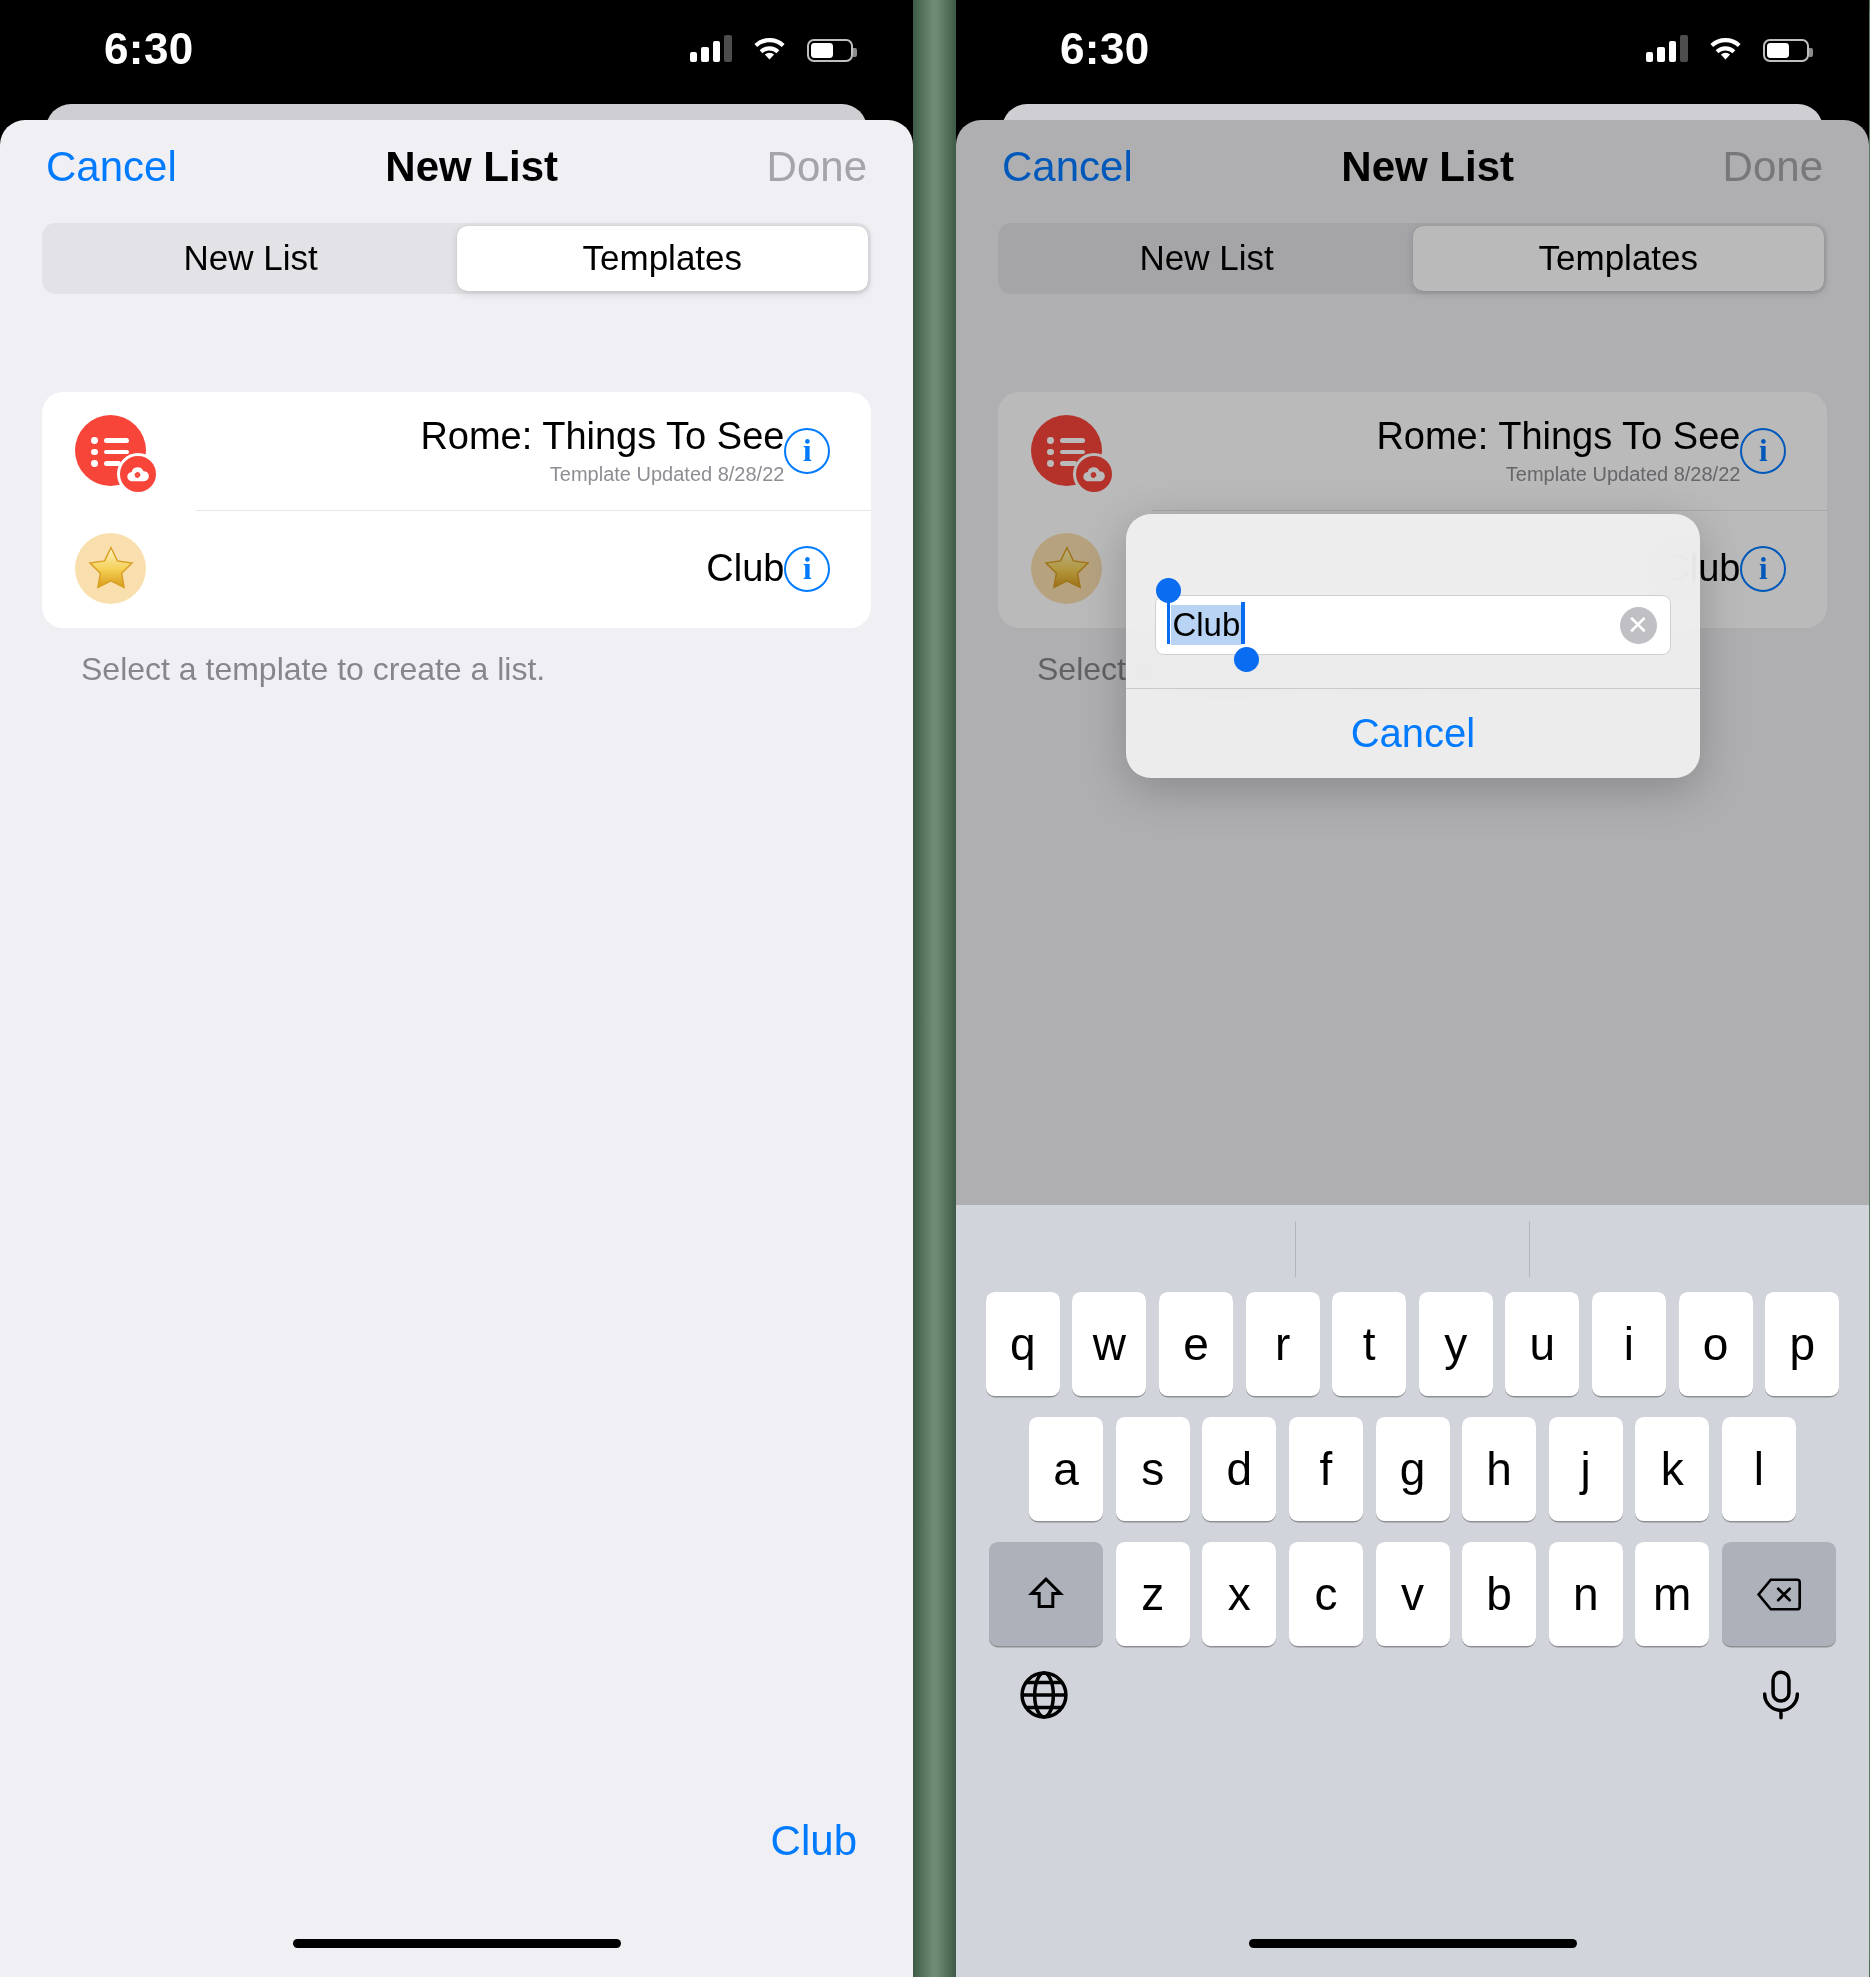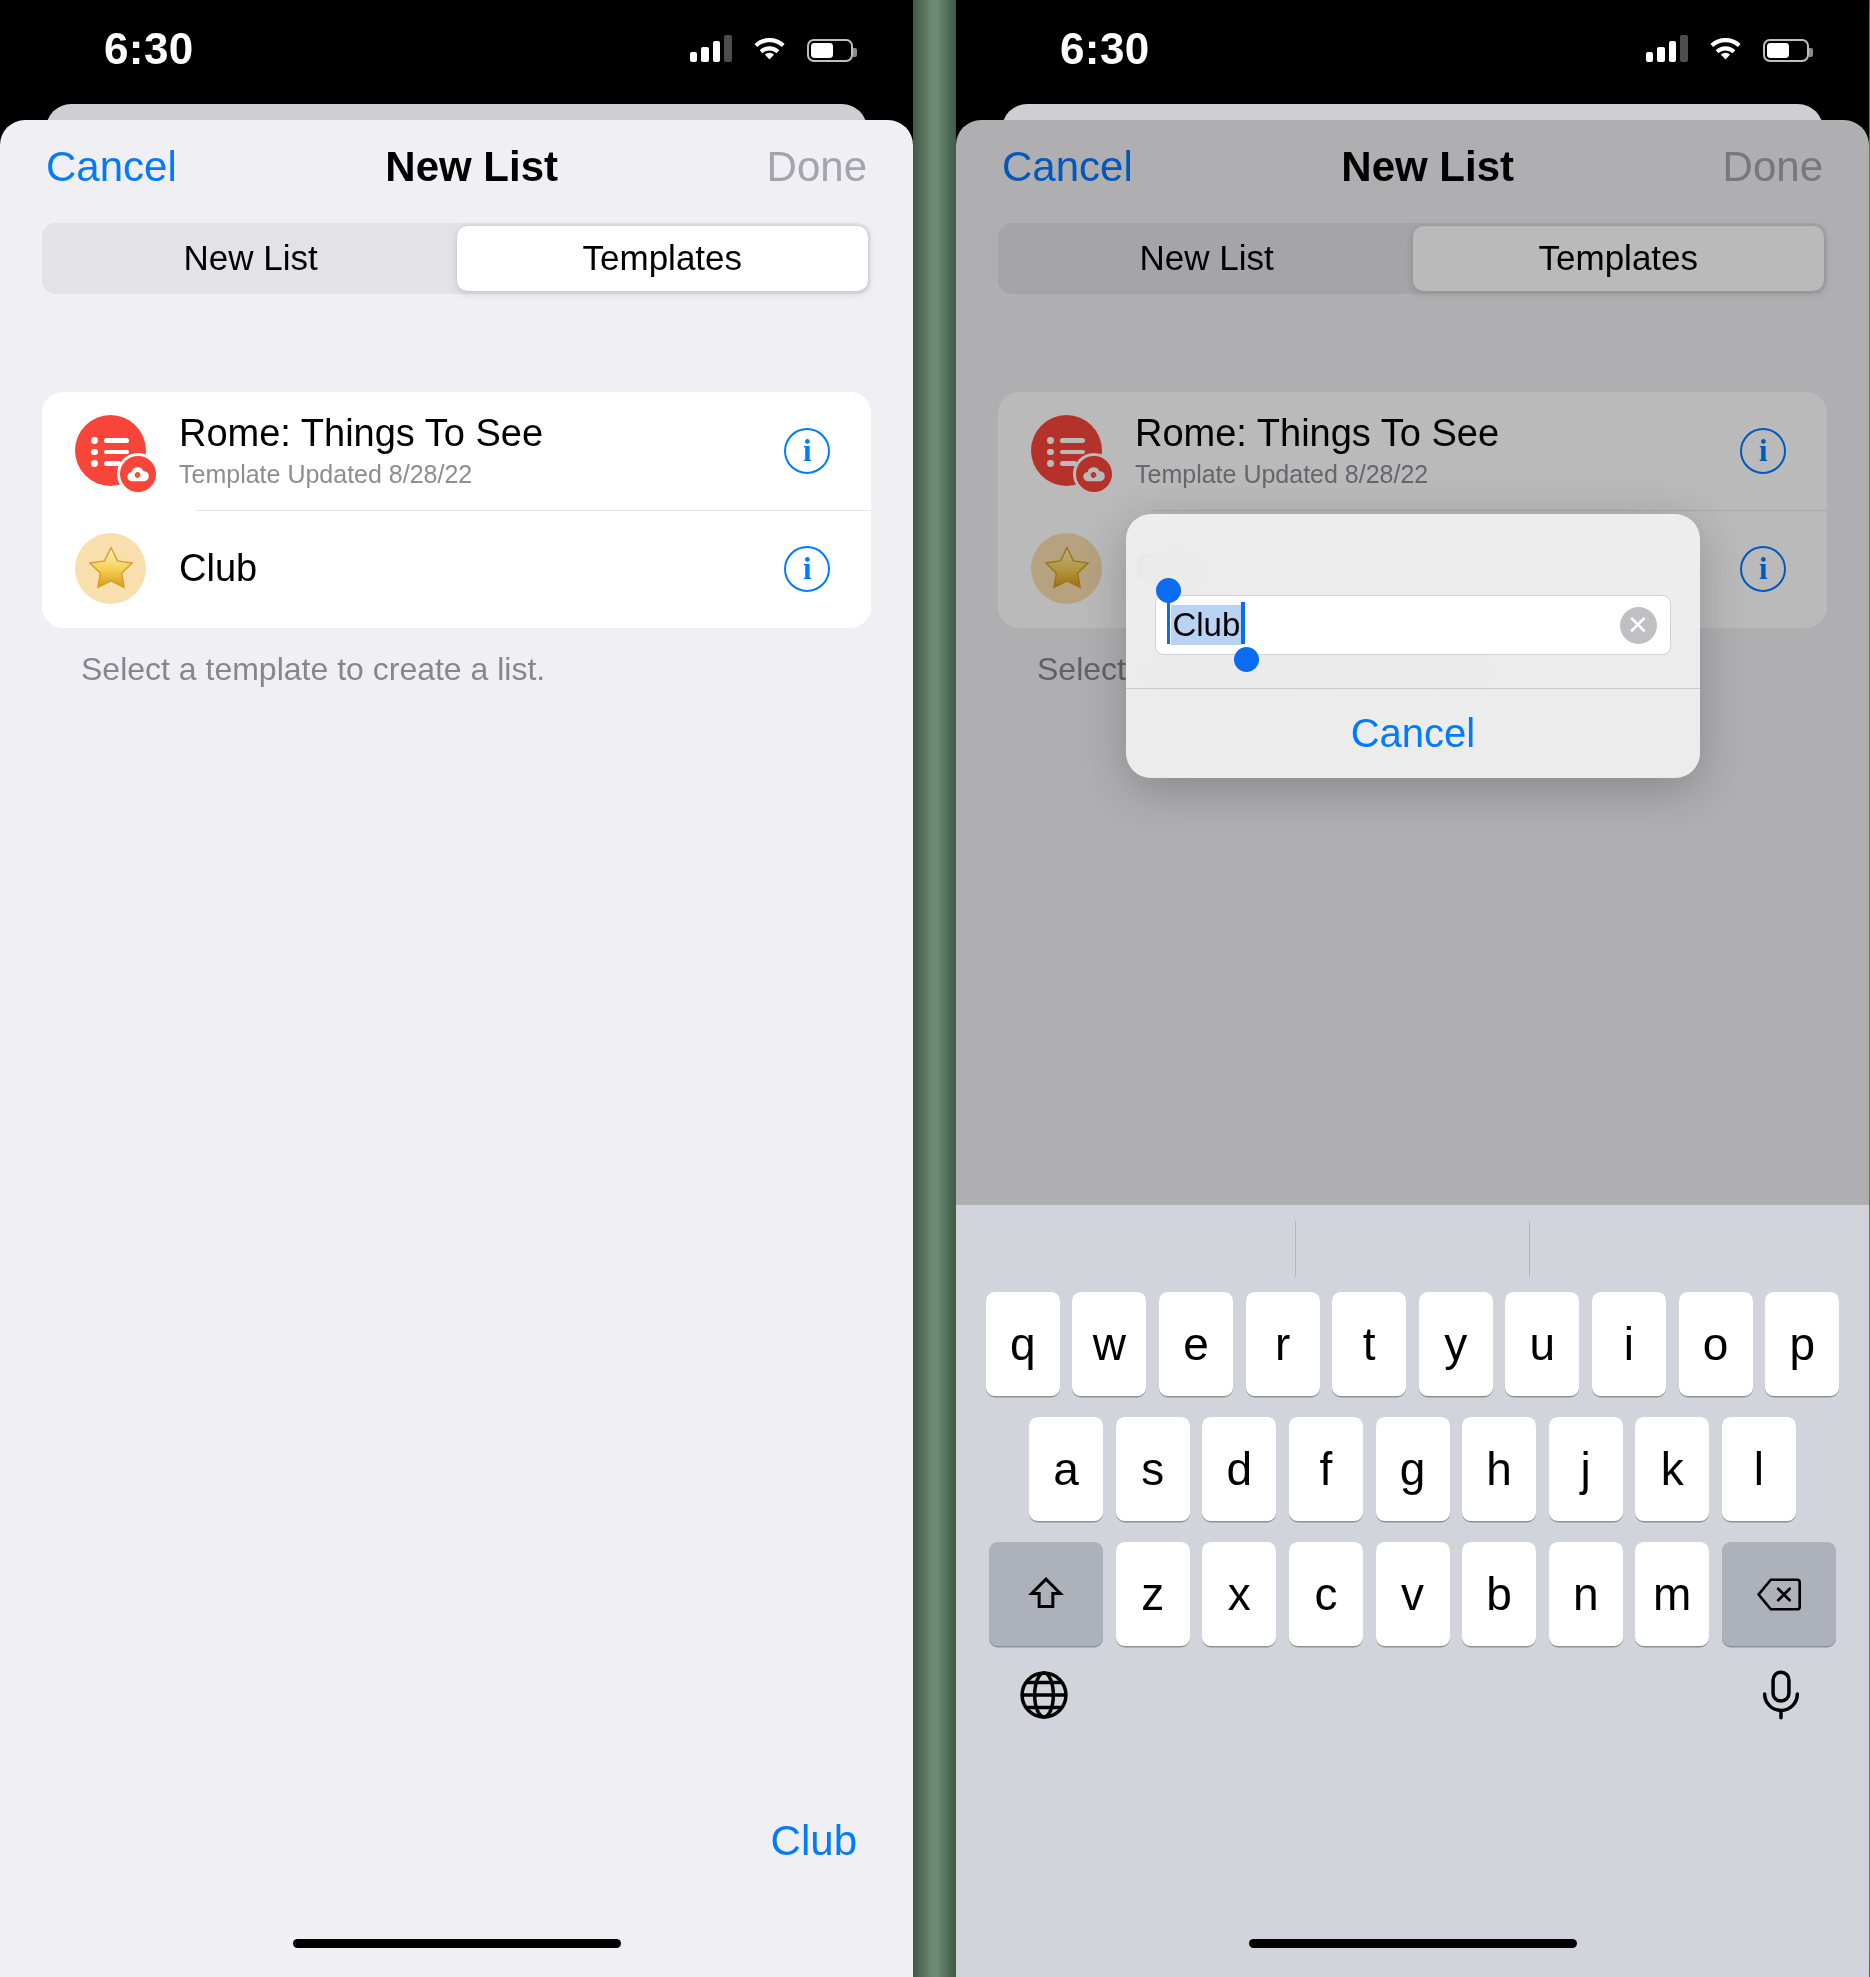--- a/index.html
+++ b/index.html
@@ -46,35 +46,35 @@
   .nav-title { font-size:42px; font-weight:700; color:#000; }
 
   
   .seg { margin:9.7px 42px 0; height:71px; background:#e2e2e7; border-radius:13.5px;
          display:flex; padding:2.9px; position:relative; }
   .seg-item { flex:1; display:flex; align-items:center; justify-content:center;
               font-size:35px; color:#000; border-radius:10.6px; }
   .seg-item.active { background:#fff; box-shadow:0 2.9px 8.7px rgba(0,0,0,.12),0 0 1px rgba(0,0,0,.18); }
 
   
-  .list-card { margin:98px 42px 0; background:#fff; border-radius:21px; overflow:hidden; }
+  .list-card { margin:98px 42px 0; background:#fff; border-radius:21px; overflow:hidden;text-align:right; }
   .row { display:flex; align-items:center; min-height:118px; padding:0 29px 0 33px; position:relative; }
   .row + .row .sep { position:absolute; top:0; left:154px; right:0; height:1.4px; background:#e6e6e8; }
   .row-icon { width:71px; height:71px; border-radius:50%; flex:0 0 71px; position:relative;
               display:flex; align-items:center; justify-content:center; margin-right:33px; }
   .icon-red { background:#f8453a; }
   .icon-gold { background:#fadfae; }
   .bullets { width:39px; height:33px; position:relative; }
   .bullets i { position:absolute; left:0; width:6.8px; height:6.8px; border-radius:50%; background:#fff; }
   .bullets b { position:absolute; left:12.6px; height:4.8px; border-radius:2.9px; background:#fff; display:block; }
   .badge { position:absolute; right:-12.6px; bottom:-8.7px; width:42px; height:42px; border-radius:50%;
            background:#f8453a; border:3.4px solid #fff; display:flex; align-items:center; justify-content:center; }
   .row-text { flex:1; min-width:0; }
   .row-title { font-size:38px; color:#000; line-height:1.18; white-space:nowrap; }
-  .row-sub { font-size:25px; color:#8d8d93; line-height:1.3; margin-top:1.9px; }
+  .row-sub { font-size:20px; color:#8d8d93; line-height:1.3; margin-top:1.9px; }
   .info-btn { width:46px; height:46px; flex:0 0 46px; border:2.9px solid #007aff; border-radius:50%;
               display:flex; align-items:center; justify-content:center; color:#007aff;
               font-size:31px; font-weight:600; font-family:"Liberation Serif", serif; margin-right:11.6px; }
   .caption { margin:23px 42px 0; padding-left:39px; font-size:32px; color:#86868c; }
 
   .edit-bar { position:absolute; bottom:112px; left:0; right:0; text-align:right; padding-right:56px; }
   .edit-bar span { font-size:42px; color:#007aff; }
   .home-indicator { position:absolute; bottom:29px; left:50%; transform:translateX(-50%);
                     width:328px; height:8.7px; background:#000; border-radius:4.8px; }
 

